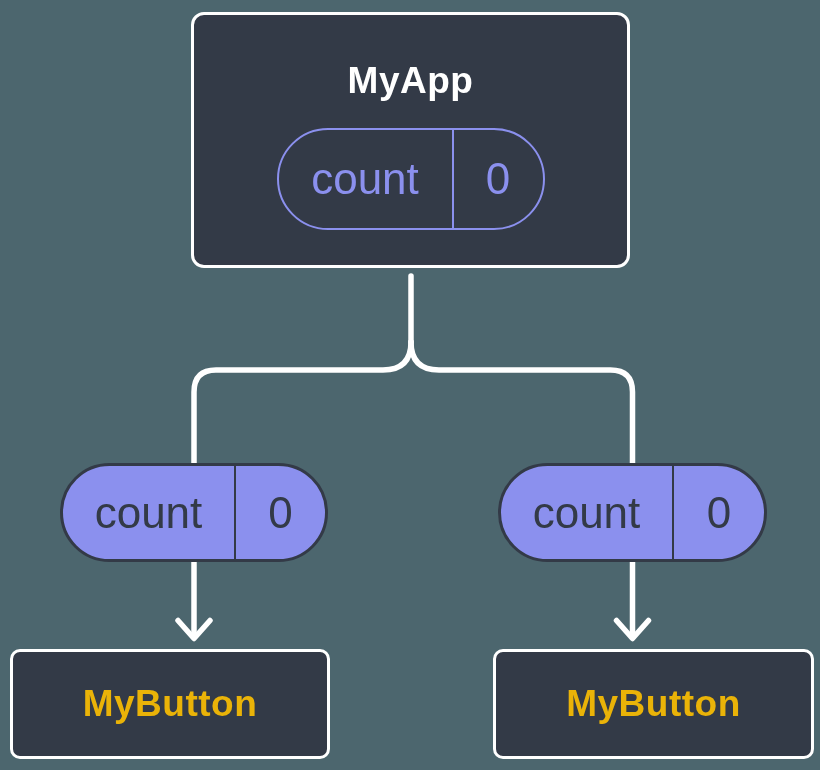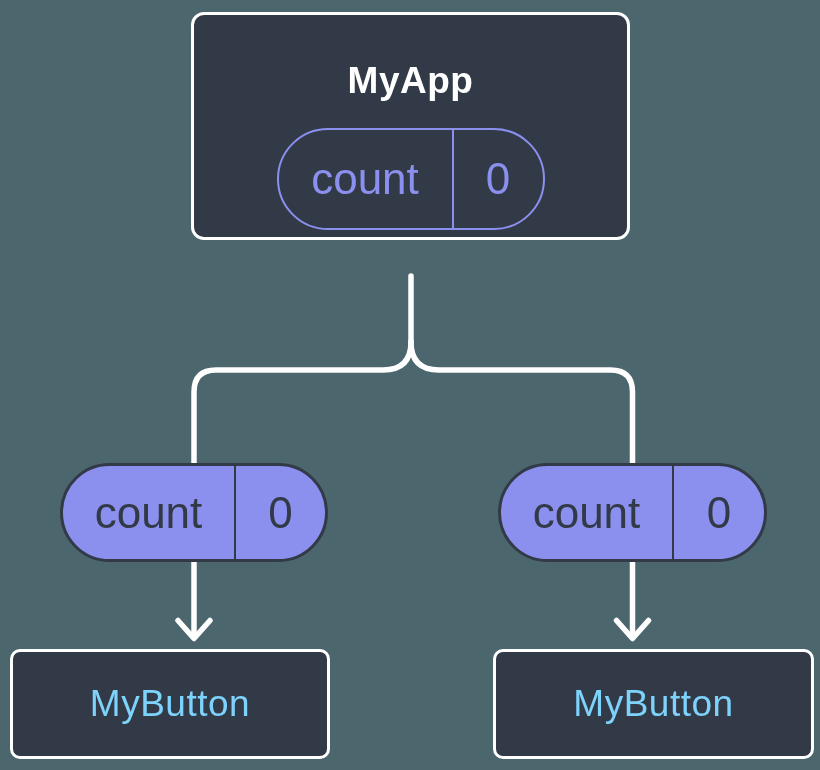--- a/index.html
+++ b/index.html
@@ -26,42 +26,42 @@
   }
   .node {
     position: absolute;
     box-sizing: border-box;
     background: #333a47;
     border: 3px solid #ffffff;
     z-index: 2;
   }
   .root-node {
     left: 191px; top: 12px;
-    width: 439px; height: 228px;
+    width: 439px; height: 256px;
     border-radius: 13px;
   }
   .node-title {
     position: absolute;
     left: 0; top: 46px;
     width: 100%;
     text-align: center;
     color: #ffffff;
     font-size: 37px;
     font-weight: 700;
     line-height: 40px;
     letter-spacing: 0.5px;
   }
   .child-node {
     border-radius: 10px;
     display: flex;
     align-items: center;
     justify-content: center;
-    color: #7dd3fc;
+    color: #eab308;
     font-size: 37px;
-    font-weight: 400;
+    font-weight: 700;
     letter-spacing: 0.5px;
   }
   .child-left  { left: 10px;  top: 649px; width: 320px; height: 110px; }
   .child-right { left: 493px; top: 649px; width: 321px; height: 110px; }
   .pill {
     position: absolute;
     box-sizing: border-box;
     display: flex;
     border-radius: 999px;
     z-index: 3;

